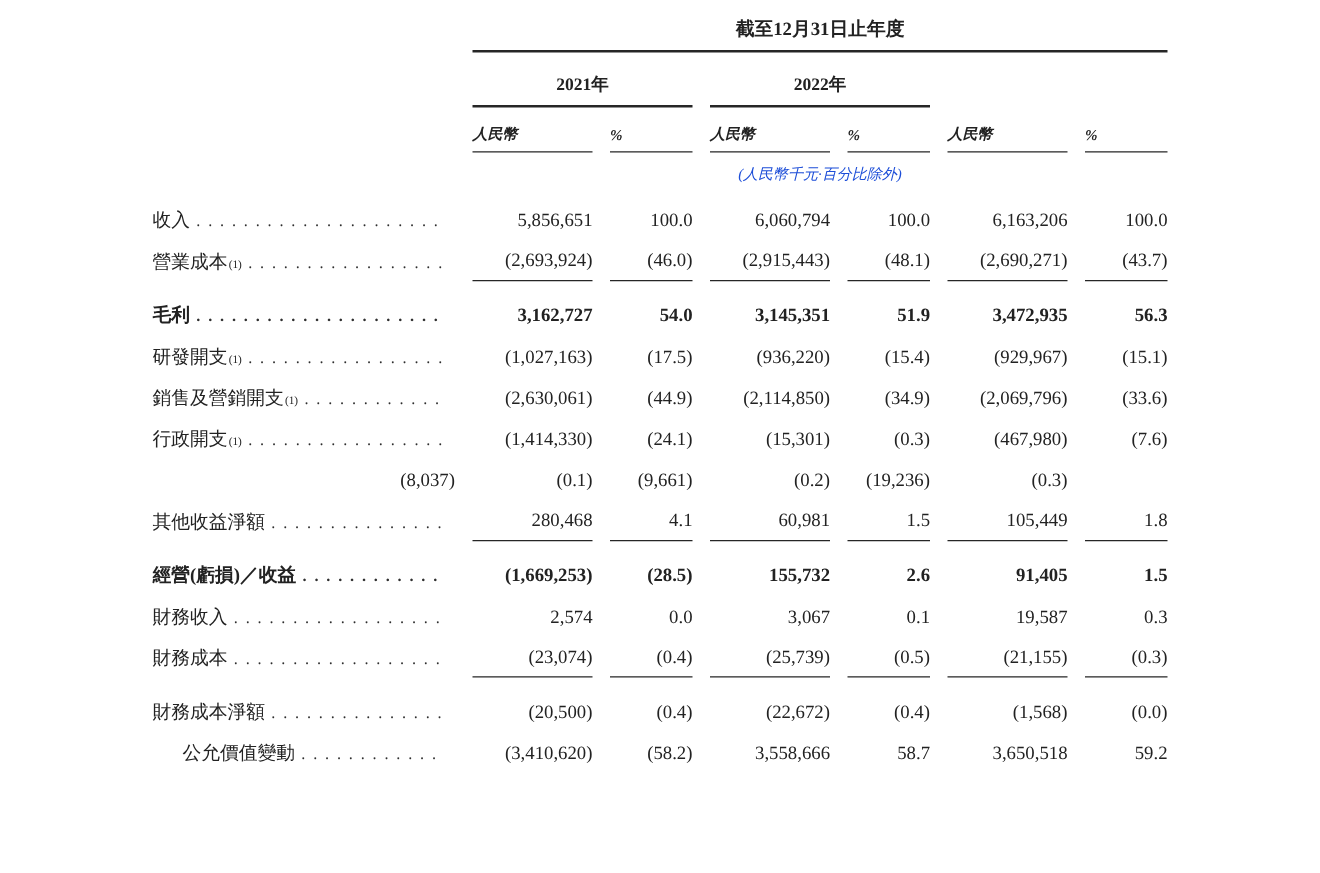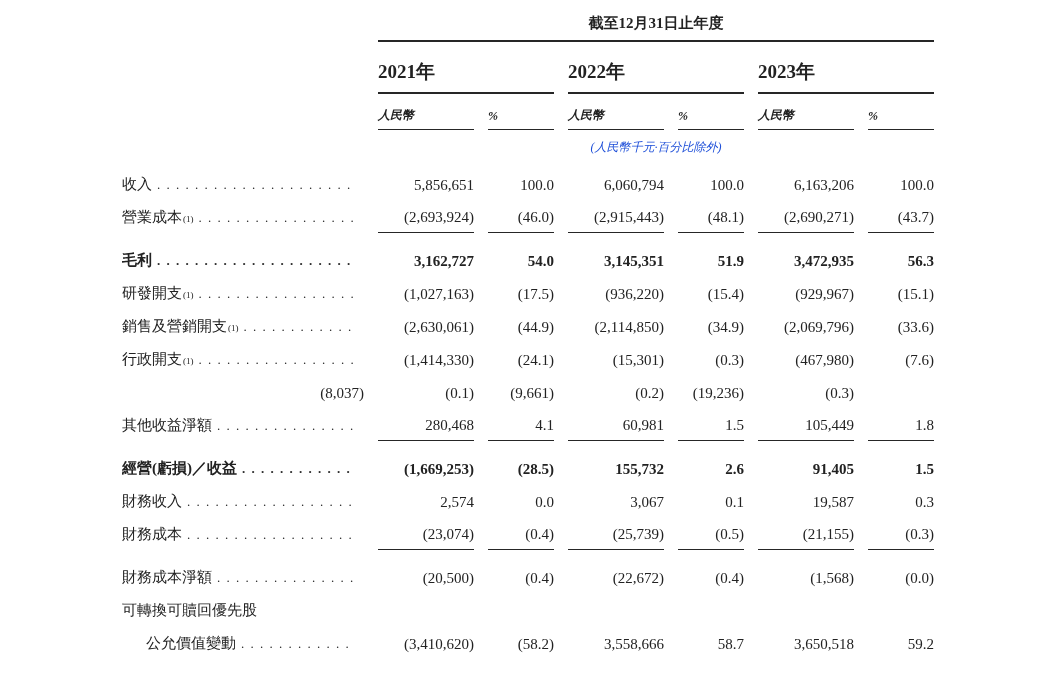--- a/index.html
+++ b/index.html
@@ -11,21 +11,21 @@
   .table-wrap { position:absolute; left:122px; top:14px; width:812px; }
   .grid {
     display:grid;
     grid-template-columns:242px 96px 66px 96px 66px 96px 66px;
     column-gap:14px;
     align-items:end;
   }
   .span-values { grid-column:2 / 8; }
   .title-cell { text-align:center; font-weight:bold; font-size:15px; padding-bottom:7px; border-bottom:2px solid #262626; }
   .year-row { margin-top:6px; }
-  .year-group { text-align:left; font-weight:bold; font-size:19px; padding:11px 0 7px; border-bottom:2px solid #262626; }
+  .year-group { text-align:center; font-weight:bold; font-size:14px; padding:11px 0 7px; border-bottom:2px solid #262626; }
   .yg1 { grid-column:2 / 4; } .yg2 { grid-column:4 / 6; } .yg3 { grid-column:6 / 8; }
   .sub-cell { font-weight:bold; font-size:12px; padding:13px 0 5px; border-bottom:1.5px solid #262626;font-style:italic; }
   .note-cell { grid-column:2 / 8; text-align:center; font-style:italic; font-size:12px; padding:9px 0 2px; color:#1d4ed8; }
   .body { margin-top:9px; }
   .body-row { height:33px; }
   .body-row > .cell { padding-bottom:6px; }
   .label-cell { display:flex; align-items:baseline; padding-right:10px; font-size:15px; white-space:nowrap; overflow:hidden; }
   .num { text-align:right; font-size:15px; font-variant-numeric:tabular-nums; }
   .bold { font-weight:bold; }
   .rule > .num { border-bottom:1.5px solid #262626; }
@@ -46,21 +46,20 @@
 
     <div class="grid">
       <div class="cell"></div>
       <div class="span-values title-cell">截至12月31日止年度</div>
     </div>
 
     <div class="grid year-row">
       <div class="cell"></div>
       <div class="year-group yg1">2021年</div>
       <div class="year-group yg2">2022年</div>
-      <div class="year-group yg3">2023年</div>
     </div>
 
     <div class="grid">
       <div class="cell"></div>
       <div class="sub-cell">人民幣</div>
       <div class="sub-cell">%</div>
       <div class="sub-cell">人民幣</div>
       <div class="sub-cell">%</div>
       <div class="sub-cell">人民幣</div>
       <div class="sub-cell">%</div>
@@ -210,25 +209,20 @@
             <span class="dots"></span>
           </div>
           <div class="cell num">(20,500)</div>
           <div class="cell num">(0.4)</div>
           <div class="cell num">(22,672)</div>
           <div class="cell num">(0.4)</div>
           <div class="cell num">(1,568)</div>
           <div class="cell num">(0.0)</div>
         </div>
         <div class="grid body-row">
-          <div class="cell label-cell">
-            <span>可轉換可贖回優先股</span>
-          </div>
-        </div>
-        <div class="grid body-row">
           <div class="cell label-cell indent">
             <span>公允價值變動</span>
             <span class="dots"></span>
           </div>
           <div class="cell num">(3,410,620)</div>
           <div class="cell num">(58.2)</div>
           <div class="cell num">3,558,666</div>
           <div class="cell num">58.7</div>
           <div class="cell num">3,650,518</div>
           <div class="cell num">59.2</div>

